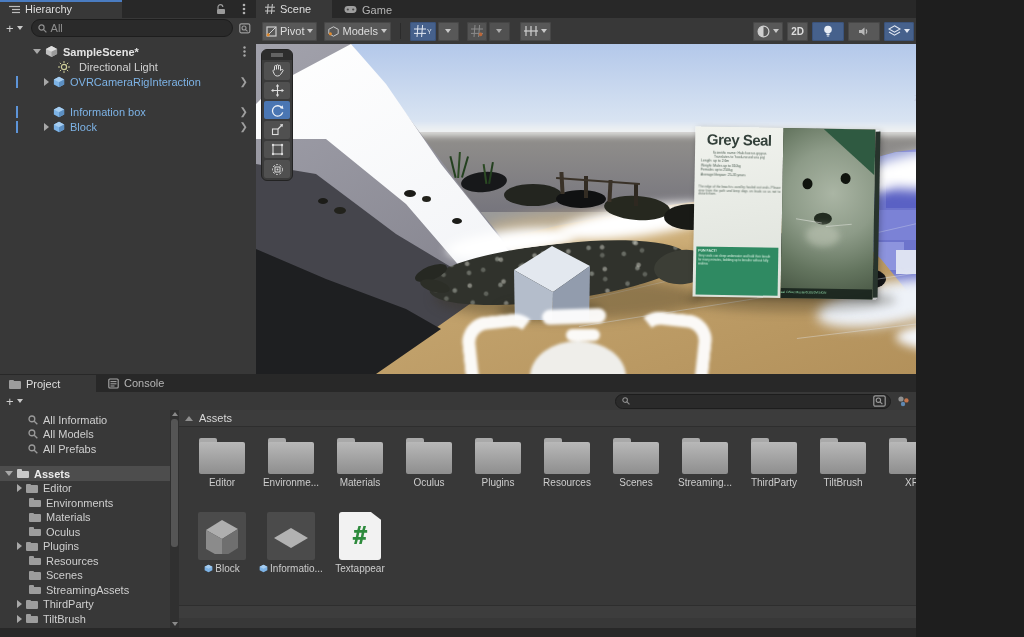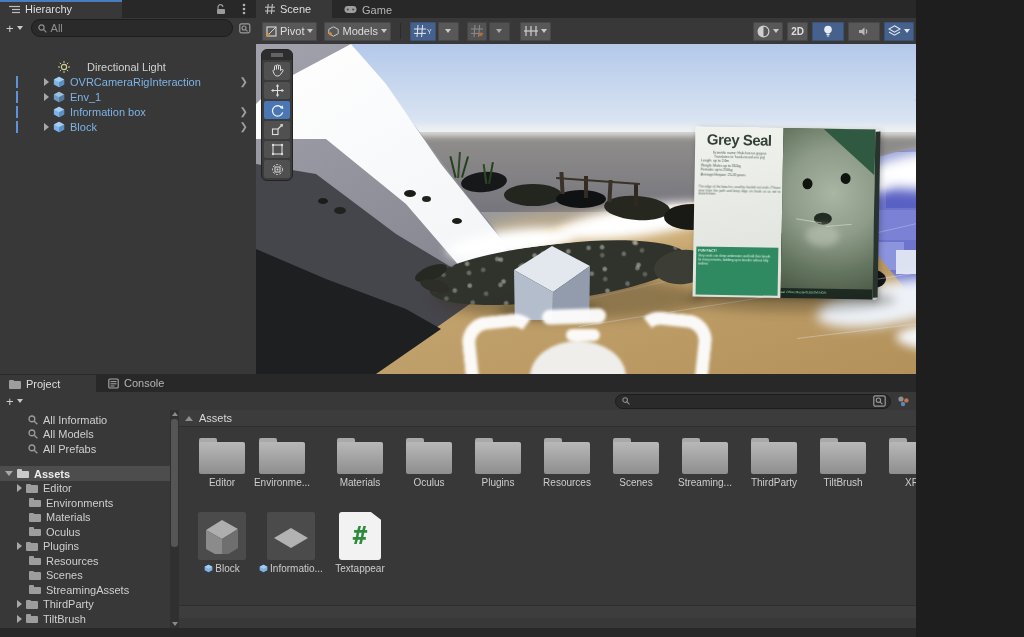--- a/index.html
+++ b/index.html
@@ -82,60 +82,66 @@
       <svg width="12" height="11" viewBox="0 0 12 11">
           <rect x="0.8" y="0.8" width="10" height="9" rx="1.5" fill="none" stroke="#9a9a9a" stroke-width="1.2"></rect>
           <circle cx="5" cy="5" r="2" fill="none" stroke="#9a9a9a" stroke-width="1.1"></circle>
           <line x1="6.6" y1="6.6" x2="8.6" y2="8.4" stroke="#9a9a9a" stroke-width="1.1"></line>
         </svg>
     </span>
   </div>
 
   <div class="a" style="left:0;top:38px;width:256px;height:336px;background:#383838;">
 
+    <div class="hrow" style="top:6px;">
+      <span class="arrow-d" style="margin-left:33px;"></span>
+      <svg style="margin-left:4px;" width="13" height="13" viewBox="0 0 14 14">
+          <polygon points="7,1 13,4.2 13,9.8 7,13 1,9.8 1,4.2" fill="#bfbfbf"></polygon>
+          <polygon points="7,1 13,4.2 7,7.4 1,4.2" fill="#dedede"></polygon>
+          <polygon points="7,7.4 13,4.2 13,9.8 7,13" fill="#9a9a9a"></polygon>
+        </svg>
+      <span style="margin-left:5px;font-weight:bold;color:#e4e4e4;">SampleScene*</span>
+      <span class="a" style="right:10px;">
+          <svg width="3" height="11" viewBox="0 0 3 11">
+            <circle cx="1.5" cy="1.5" r="1.2" fill="#a8a8a8"></circle>
+            <circle cx="1.5" cy="5.5" r="1.2" fill="#a8a8a8"></circle>
+            <circle cx="1.5" cy="9.5" r="1.2" fill="#a8a8a8"></circle>
+          </svg>
+        </span>
+    </div>
 
     <div class="hrow" style="top:21px;">
       <svg style="margin-left:58px;" width="12" height="12" viewBox="0 0 12 12">
           <circle cx="6" cy="6" r="2.6" fill="none" stroke="#cfcf9a" stroke-width="1.2"></circle>
           <g stroke="#cfcf9a" stroke-width="1">
             <line x1="6" y1="0" x2="6" y2="2"></line>
             <line x1="6" y1="10" x2="6" y2="12"></line>
             <line x1="0" y1="6" x2="2" y2="6"></line>
             <line x1="10" y1="6" x2="12" y2="6"></line>
             <line x1="1.8" y1="1.8" x2="3.2" y2="3.2"></line>
             <line x1="8.8" y1="8.8" x2="10.2" y2="10.2"></line>
             <line x1="8.8" y1="3.2" x2="10.2" y2="1.8"></line>
             <line x1="1.8" y1="10.2" x2="3.2" y2="8.8"></line>
           </g>
         </svg>
-      <span style="margin-left:17px;color:#d2d2d2;">Directional Light</span>
+      <span style="margin-left:9px;color:#d2d2d2;">Directional Light</span>
     </div>
 
     <div class="hrow" style="top:36px;">
       <span class="a" style="left:16px;width:2px;height:12px;background:#5d94d8;"></span>
       <span class="arrow-r" style="margin-left:44px;"></span>
       <svg style="margin-left:4px;" width="12" height="12" viewBox="0 0 14 14">
           <polygon points="7,1 13,4.2 13,9.8 7,13 1,9.8 1,4.2" fill="#7db3e6"></polygon>
           <polygon points="7,1 13,4.2 7,7.4 1,4.2" fill="#a6cdf0"></polygon>
           <polygon points="7,7.4 13,4.2 13,9.8 7,13" fill="#5c8fc2"></polygon>
         </svg>
       <span class="prefab-text" style="margin-left:5px;">OVRCameraRigInteraction</span>
       <span class="a chev" style="right:8px;">❯</span>
     </div>
 
-    <div class="hrow" style="top:51px;">
-      <span class="a" style="left:16px;width:2px;height:12px;background:#5d94d8;"></span>
-      <span class="arrow-r" style="margin-left:44px;"></span>
-      <svg style="margin-left:4px;" width="12" height="12" viewBox="0 0 14 14">
-          <polygon points="7,1 13,4.2 13,9.8 7,13 1,9.8 1,4.2" fill="#6f9cc2"></polygon>
-          <polygon points="7,1 13,4.2 7,7.4 1,4.2" fill="#9dc0da"></polygon>
-          <polygon points="7,7.4 13,4.2 13,9.8 7,13" fill="#527a9c"></polygon>
-        </svg>
-      <span class="prefab-text" style="margin-left:5px;">Env_1</span>
-    </div>
 
     <div class="hrow" style="top:66px;">
       <span class="a" style="left:16px;width:2px;height:12px;background:#5d94d8;"></span>
       <svg style="margin-left:53px;" width="12" height="12" viewBox="0 0 14 14">
           <polygon points="7,1 13,4.2 13,9.8 7,13 1,9.8 1,4.2" fill="#7db3e6"></polygon>
           <polygon points="7,1 13,4.2 7,7.4 1,4.2" fill="#a6cdf0"></polygon>
           <polygon points="7,7.4 13,4.2 13,9.8 7,13" fill="#5c8fc2"></polygon>
         </svg>
       <span class="prefab-text" style="margin-left:5px;">Information box</span>
       <span class="a chev" style="right:8px;">❯</span>
@@ -734,21 +740,21 @@
       <div>
         <div class="cell" style="left:11px;top:28px;">
             <div class="folder-big" style="margin:0 auto;">
               <div class="tabp"></div>
               <div class="bodyp"></div>
             </div>
             <div class="lbl">
               <span>Editor</span>
             </div>
           </div>
-        <div class="cell" style="left:71px;top:28px;">
+        <div class="cell" style="left:80px;top:28px;">
             <div class="folder-big" style="margin:0 auto;">
               <div class="tabp"></div>
               <div class="bodyp"></div>
             </div>
             <div class="lbl">
               <span>Environme...</span>
             </div>
           </div>
         <div class="cell" style="left:149px;top:28px;">
             <div class="folder-big" style="margin:0 auto;">

